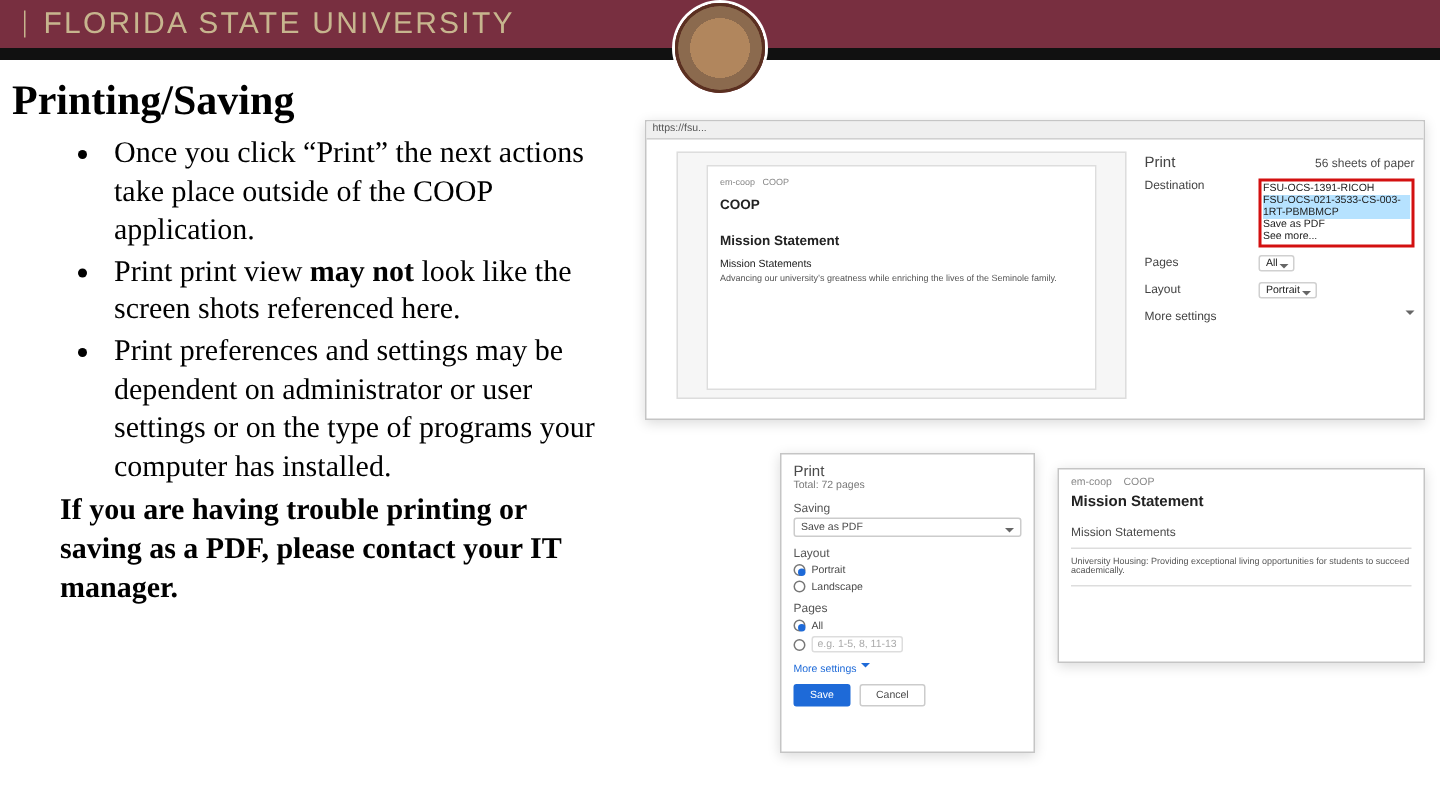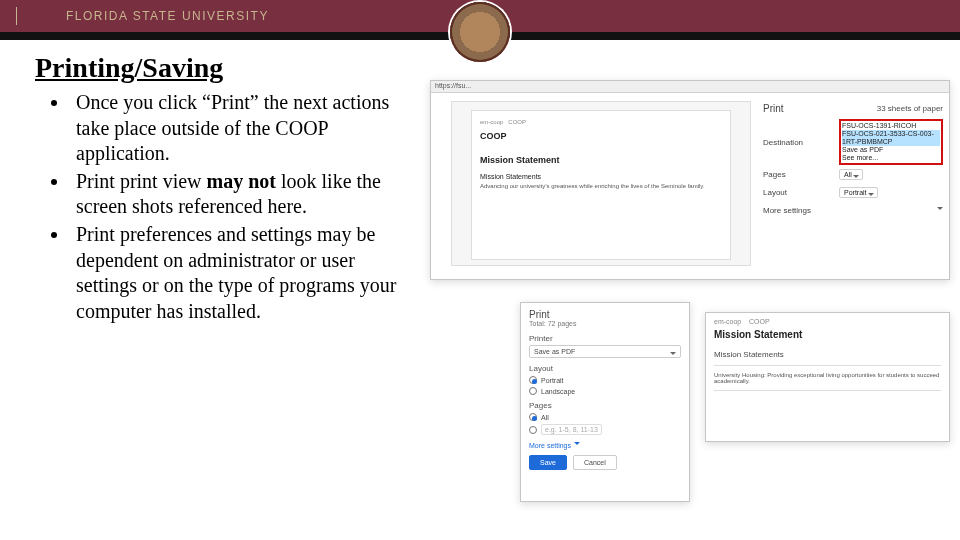--- a/index.html
+++ b/index.html
@@ -25,33 +25,31 @@
   
   .banner {
     background: var(--garnet);
     color: #c7b58e;
     height: 40px;
     display: flex;
     align-items: center;
     padding: 0 14px;
     border-bottom: 8px solid #111;
     font-family: "Segoe UI", Arial, sans-serif;
-    font-size: 12px;
+    font-size: 20px;
     letter-spacing: 1.5px;
-    gap: 37px;
   }
   .logo-sep {
     display: inline-block; width: 1px; height: 18px;
     background: #c7b58e; margin: 0 12px 0 2px; vertical-align: middle;
   }
   .title {
     font-size: 28px;
     font-weight: bold;
-    padding: 12px 20px 6px 35px;
-    text-decoration: underline;
+    padding: 12px 20px 6px 8px;
   }
   .body-area {
     display: flex;
     padding: 0 20px 0 40px;
   }
   ul.bullets {
     list-style: disc;
     margin: 0;
     padding: 0 0 0 30px;
     font-size: 20px;
@@ -155,20 +153,21 @@
 
 <div class="title">Printing/Saving</div>
 
 <div class="body-area">
   <div>
     <ul class="bullets">
       <li><span>Once you click “Print” the next actions take place outside of the COOP application.</span></li>
       <li><span>Print print view </span><b>may not</b><span> look like the screen shots referenced here.</span></li>
       <li><span>Print preferences and settings may be dependent on administrator or user settings or on the type of programs your computer has installed.</span></li>
     </ul>
+    <div class="trailer">If you are having trouble printing or saving as a PDF, please contact your IT manager.</div>
   </div>
 </div>
 
 <div class="shots">
 
   <div class="panel chrome">
     <div class="addr">
       <span>https://fsu...</span>
     </div>
     <div class="preview">
@@ -179,23 +178,23 @@
         <h4>COOP</h4>
         <div style="height:6px"></div>
         <h4>Mission Statement</h4>
         <div class="sub">Mission Statements</div>
         <div class="body">Advancing our university’s greatness while enriching the lives of the Seminole family.</div>
       </div>
     </div>
     <div class="side">
       <div class="row">
         <span class="lbl" style="font-size:10px">Print</span>
-        <span>33 sheets of paper</span>
-      </div>
-      <div class="row" style="align-items:center;height:auto;margin-top:2px">
+        <span>56 sheets of paper</span>
+      </div>
+      <div class="row" style="align-items:flex-start;height:auto;margin-top:2px">
         <span class="lbl">Destination</span>
         <span class="val redbox">
           <div class="dest-list">
             <div>FSU-OCS-1391-RICOH</div>
             <div class="hl">FSU-OCS-021-3533-CS-003-1RT-PBMBMCP</div>
             <div>Save as PDF</div>
             <div>See more...</div>
           </div>
         </span>
       </div>
@@ -211,21 +210,21 @@
         <span class="lbl">More settings</span>
         <span style="border:3px solid transparent;border-top-color:#666;width:0;height:0;display:inline-block"></span>
       </div>
     </div>
   </div>
 
   <div class="panel ff">
     <div class="hd">Print</div>
     <div class="cnt">Total: 72 pages</div>
     <div class="sect">
-      <div class="lbl">Printer</div>
+      <div class="lbl">Saving</div>
       <div class="sel2">Save as PDF</div>
     </div>
     <div class="sect">
       <div class="lbl">Layout</div>
       <div class="radio">
           <span class="r on"></span>
           <span>Portrait</span>
         </div>
       <div class="radio">
           <span class="r"></span>

